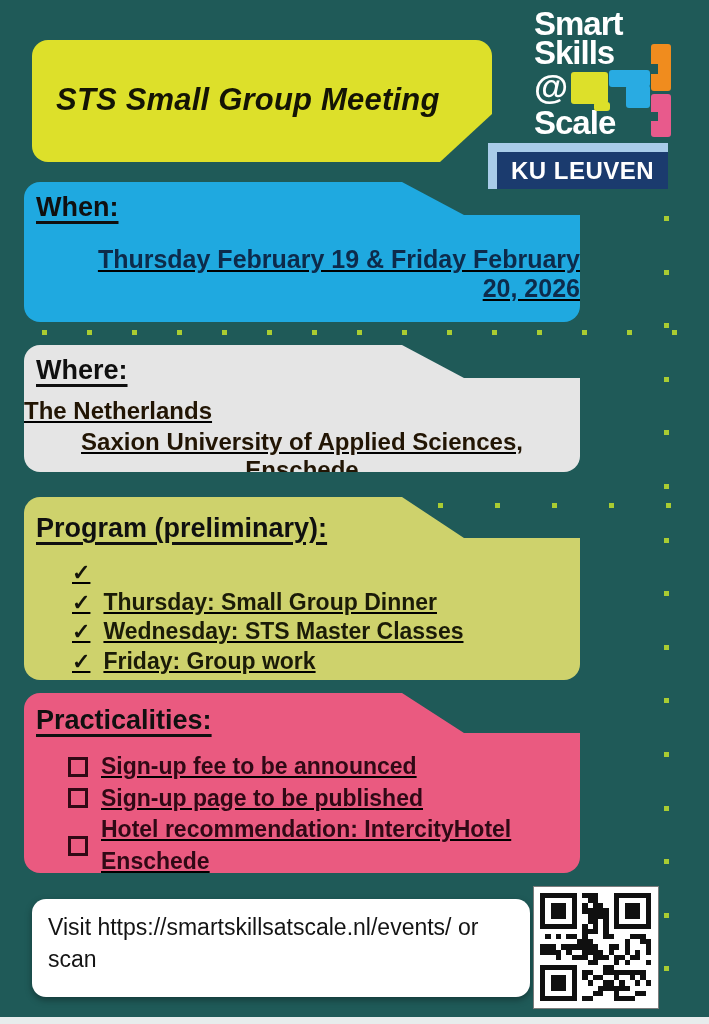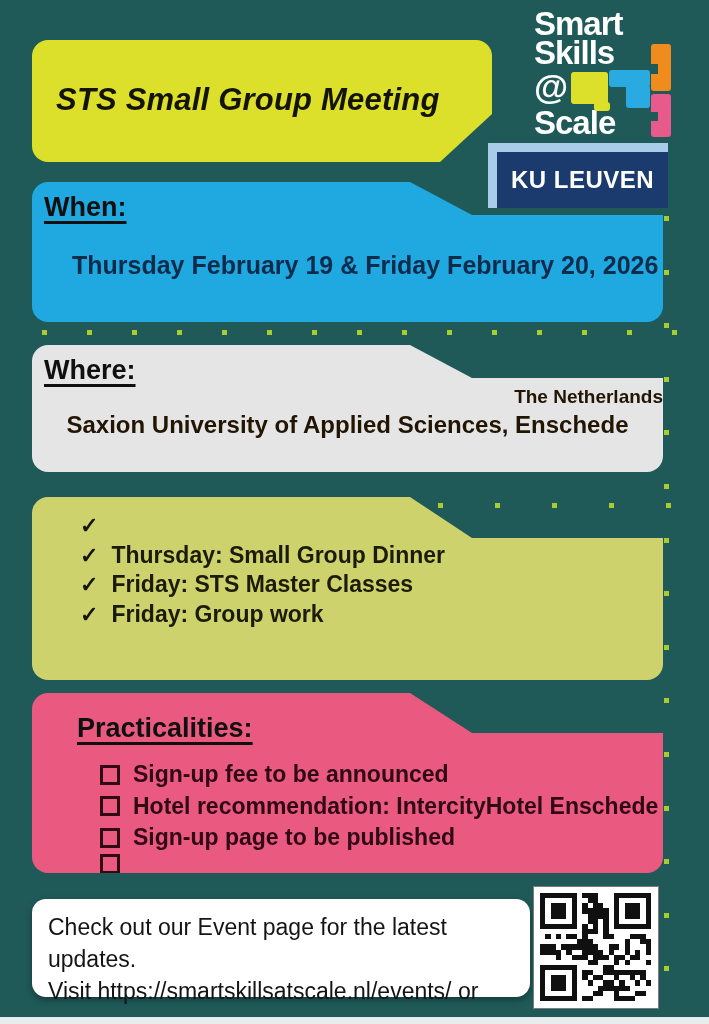--- a/index.html
+++ b/index.html
@@ -6,67 +6,67 @@
   .poster{
     position:relative;width:709px;height:1024px;overflow:hidden;
     background:#1F5A58;
     font-family:"Liberation Sans",sans-serif;
   }
   
   .dot{position:absolute;width:5px;height:5px;background:#A9CC32;}
   .dot.under{z-index:0;}
   .dot.over{z-index:6;}
   
-  .box{position:absolute;left:32px;width:631px;z-index:2;border-radius:16px;}
+  .box{position:absolute;left:24px;width:556px;z-index:2;border-radius:16px;text-decoration:underline;}
   .box .heading{
     font-size:27px;font-weight:700;color:#101010;
     text-decoration:underline;text-decoration-thickness:2.5px;text-underline-offset:5px;
     padding:10px 0 0 12px;display:inline-block;
   }
   
   .when{top:182px;height:140px;background:#1FA9E0;
     clip-path:polygon(0 0,378px 0,440px 33px,631px 33px,631px 140px,0 140px);}
-  .when-body{margin-top:28px;padding-left:40px;text-align:left;
+  .when-body{margin-top:22px;padding-left:40px;text-align:right;
     font-size:25px;font-weight:700;color:#0D2B4B;}
   
   .where{top:345px;height:127px;background:#e5e5e5;
     clip-path:polygon(0 0,378px 0,440px 33px,631px 33px,631px 127px,0 127px);}
-  .where-line1{margin-top:0;text-align:right;font-size:19px;font-weight:600;color:#221504;}
+  .where-line1{margin-top:11px;text-align:left;font-size:24px;font-weight:600;color:#221504;}
   .where-line2{margin-top:3px;text-align:center;font-size:24px;font-weight:600;color:#221504;}
   .where-line2 b{font-weight:800;}
   
   .program{top:497px;height:183px;background:#CED26C;
     clip-path:polygon(0 0,378px 0,440px 41px,631px 41px,631px 183px,0 183px);}
   .program .heading{padding-top:16px;}
   .check-list{margin:14px 0 0 0;padding:0;list-style:none;}
   .check-list li{display:flex;align-items:center;gap:13px;
     padding-left:48px;font-size:23px;font-weight:600;color:#1B1B08;line-height:29.5px;}
   .tick{font-size:22px;font-weight:700;color:#14140a;}
   
   .practicalities{top:693px;height:180px;background:#EA5A80;
     clip-path:polygon(0 0,378px 0,440px 40px,631px 40px,631px 180px,0 180px);}
-  .practicalities .heading{padding-top:20px;margin-left:33px;}
+  .practicalities .heading{padding-top:12px;}
   .practicalities .check-list{margin-top:15px;}
-  .practicalities .check-list li{color:#300915;line-height:31.5px;padding-left:68px;}
+  .practicalities .check-list li{color:#300915;line-height:31.5px;padding-left:44px;}
   .cbox{flex:0 0 auto;width:14px;height:14px;border:3.5px solid #300915;background:transparent;}
   
   .title-box{position:absolute;left:32px;top:40px;width:460px;height:122px;z-index:2;
     background:#DDE02A;border-radius:16px;
     clip-path:polygon(0 0,460px 0,460px 74px,408px 122px,0 122px);text-align:right;}
   .title-text{position:absolute;left:24px;top:42px;
     font-size:31px;font-weight:700;font-style:italic;color:#141405;letter-spacing:.2px;}
   
   .logo{position:absolute;left:534px;top:10px;width:145px;height:132px;z-index:3;}
   .logo .w{position:absolute;left:0;color:#ffffff;font-weight:800;font-size:33px;
     letter-spacing:-1px;line-height:28px;}
   .logo .at{position:absolute;left:0;top:57px;color:#ffffff;font-weight:800;font-size:35px;}
   .lshape{position:absolute;border-radius:3px;}
   .notch{position:absolute;background:#1F5A58;}
   
-  .ku{position:absolute;left:488px;top:143px;width:180px;height:65px;z-index:3;background:#A9CCE9;}
+  .ku{position:absolute;left:488px;top:143px;width:180px;height:46px;z-index:3;background:#A9CCE9;}
   .ku-inner{position:absolute;left:9px;top:9px;right:0;bottom:0;background:#1B3B6E;
     display:flex;align-items:center;justify-content:center;
     color:#ffffff;font-weight:800;font-size:24px;letter-spacing:.5px;}
   
   .footer-card{position:absolute;left:32px;top:899px;width:498px;height:98px;z-index:2;
     background:#ffffff;border-radius:14px;box-shadow:0 3px 7px rgba(0,0,0,.35);
     padding:12px 0 0 16px;box-sizing:border-box;
     font-size:23px;line-height:32px;color:#141414;font-weight:500;}
   .qr{position:absolute;left:533px;top:886px;width:126px;height:123px;z-index:4;
     background:#ffffff;border:1.5px solid #7c7c7c;box-sizing:border-box;padding:6px;}
@@ -130,62 +130,62 @@
     <div class="when-body">Thursday February 19 &amp; Friday February 20, 2026</div>
   </section>
 
   <section class="box where">
     <span class="heading">Where:</span>
     <div class="where-line1">The Netherlands</div>
     <div class="where-line2"><span>Saxion University of Applied Sciences, </span><b>Enschede</b></div>
   </section>
 
   <section class="box program">
+    <span class="heading">Program (preliminary):</span>
     <ul class="check-list">
       <li>
           <span class="tick">✓</span>
         </li>
       <li>
           <span class="tick">✓</span>
           <span>Thursday: Small Group Dinner</span>
         </li>
       <li>
           <span class="tick">✓</span>
-          <span>Friday: STS Master Classes</span>
+          <span>Wednesday: STS Master Classes</span>
         </li>
       <li>
           <span class="tick">✓</span>
           <span>Friday: Group work</span>
         </li>
     </ul>
   </section>
 
   <section class="box practicalities">
     <span class="heading">Practicalities:</span>
     <ul class="check-list">
       <li>
           <span class="cbox"></span>
           <span>Sign-up fee to be announced</span>
         </li>
       <li>
           <span class="cbox"></span>
+          <span>Sign-up page to be published</span>
+        </li>
+      <li>
+          <span class="cbox"></span>
           <span>Hotel recommendation: IntercityHotel Enschede</span>
-        </li>
-      <li>
-          <span class="cbox"></span>
-          <span>Sign-up page to be published</span>
         </li>
       <li>
           <span class="cbox"></span>
         </li>
     </ul>
   </section>
 
   <div class="footer-card">
-    <div>Check out our Event page for the latest updates.</div>
     <div>Visit https://smartskillsatscale.nl/events/ or scan</div>
 
   </div>
 
   <div class="qr">
     <svg id="qr-svg" viewBox="0 0 21 21" preserveAspectRatio="none" shape-rendering="crispEdges">
         <rect x="0" y="0" width="1" height="1" fill="#101010"></rect>
         <rect x="1" y="0" width="1" height="1" fill="#101010"></rect>
         <rect x="2" y="0" width="1" height="1" fill="#101010"></rect>
         <rect x="3" y="0" width="1" height="1" fill="#101010"></rect>

